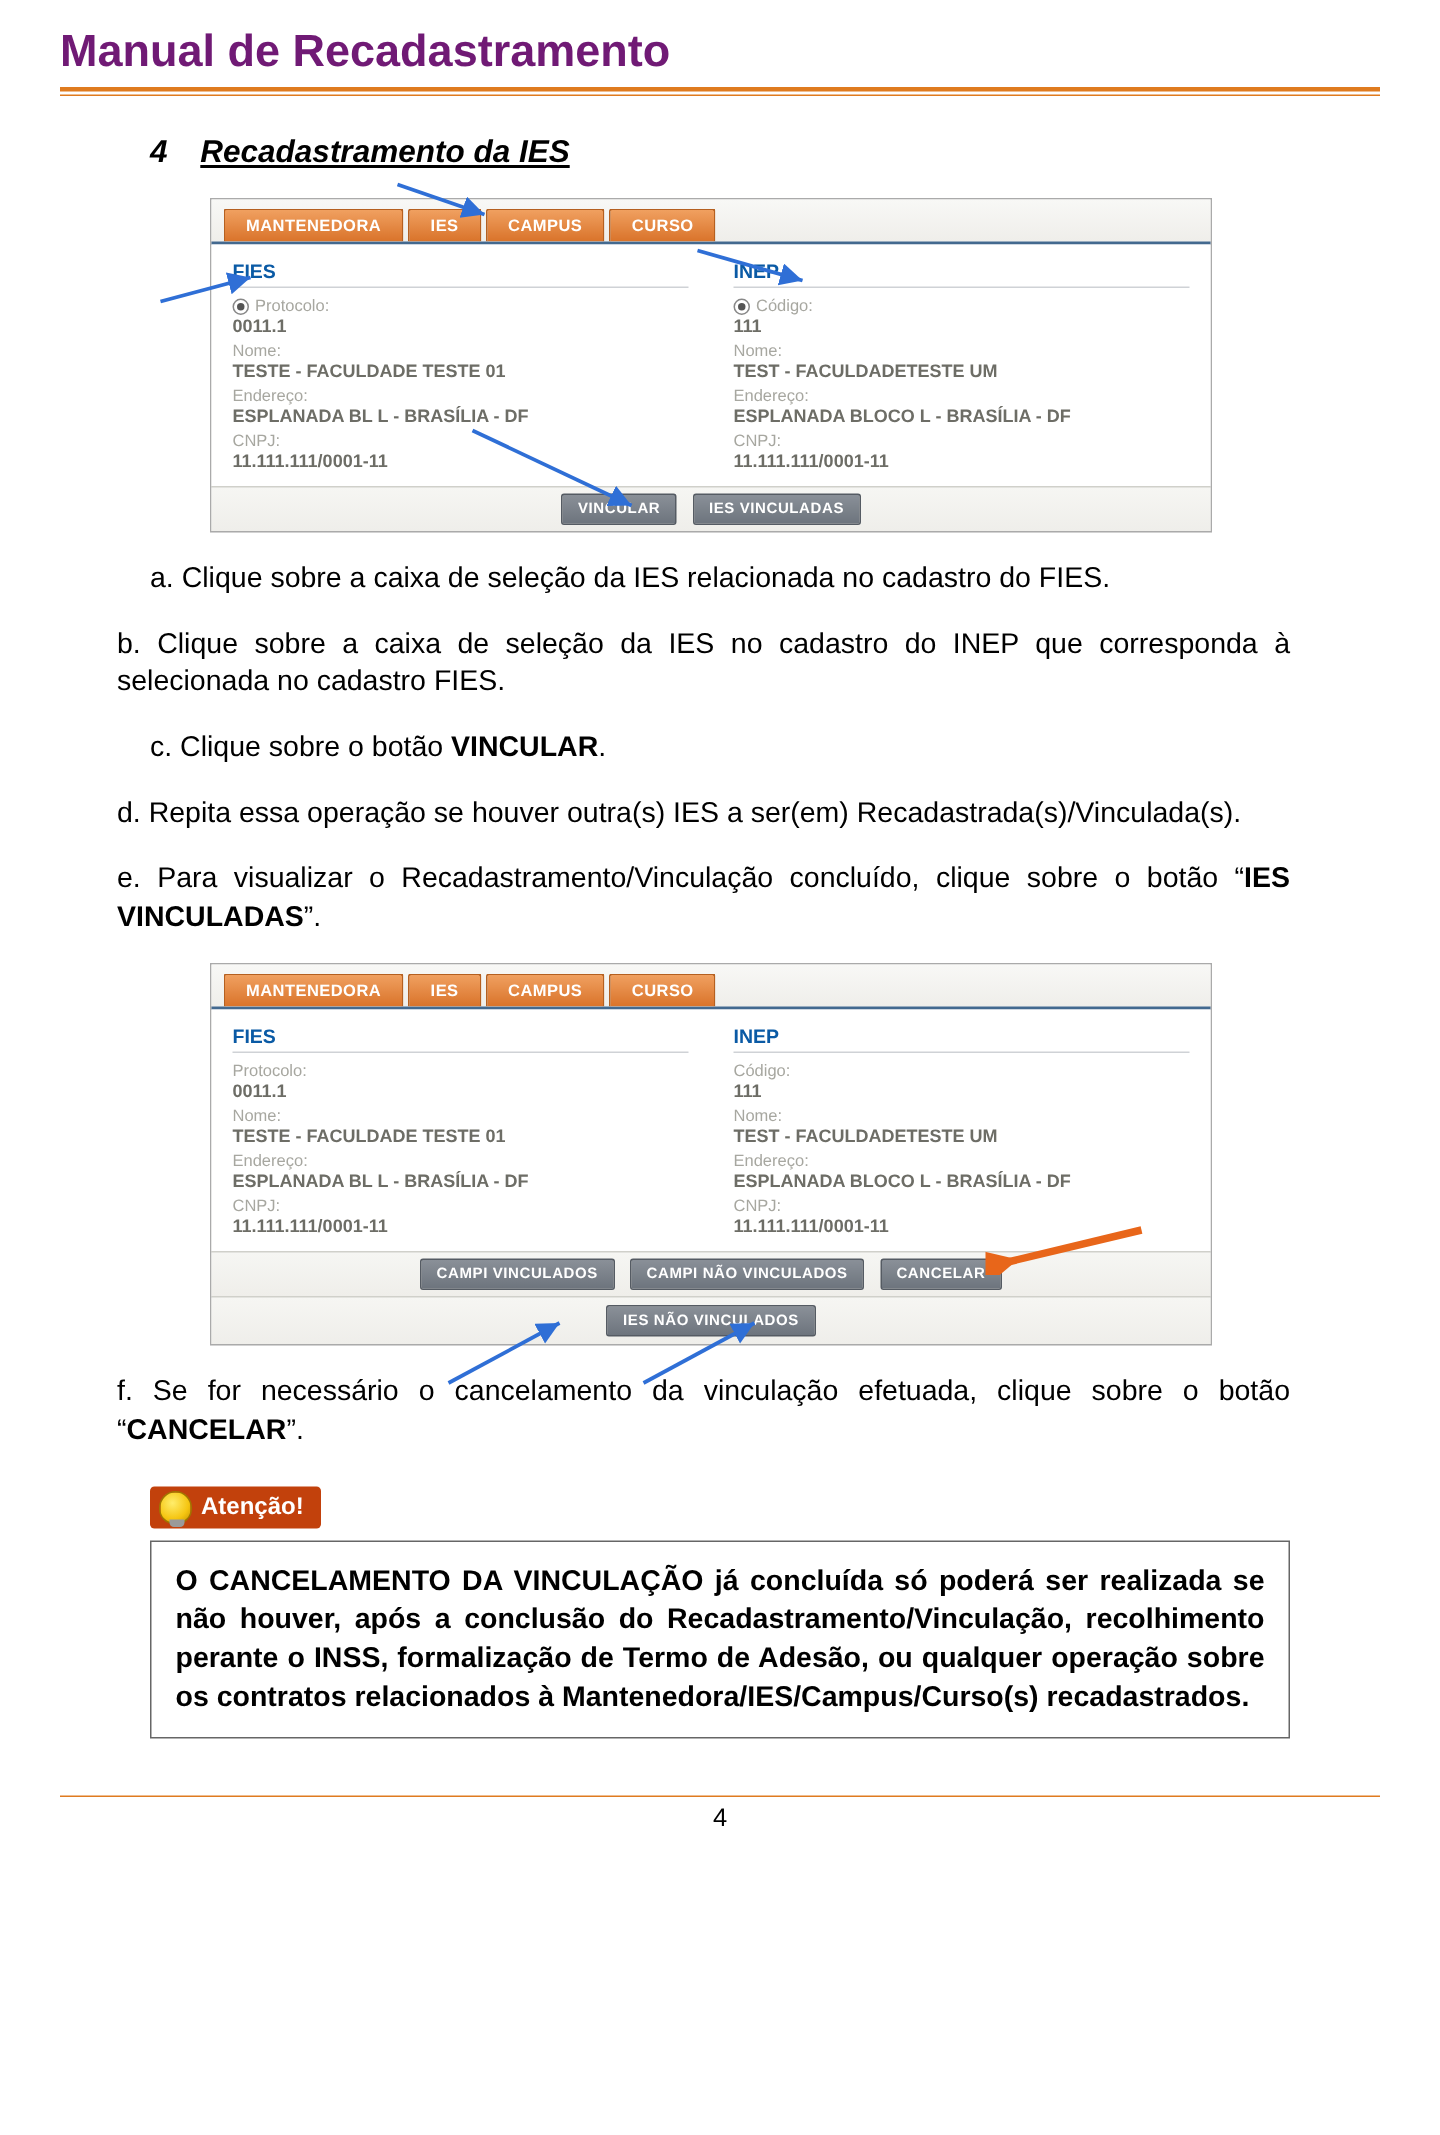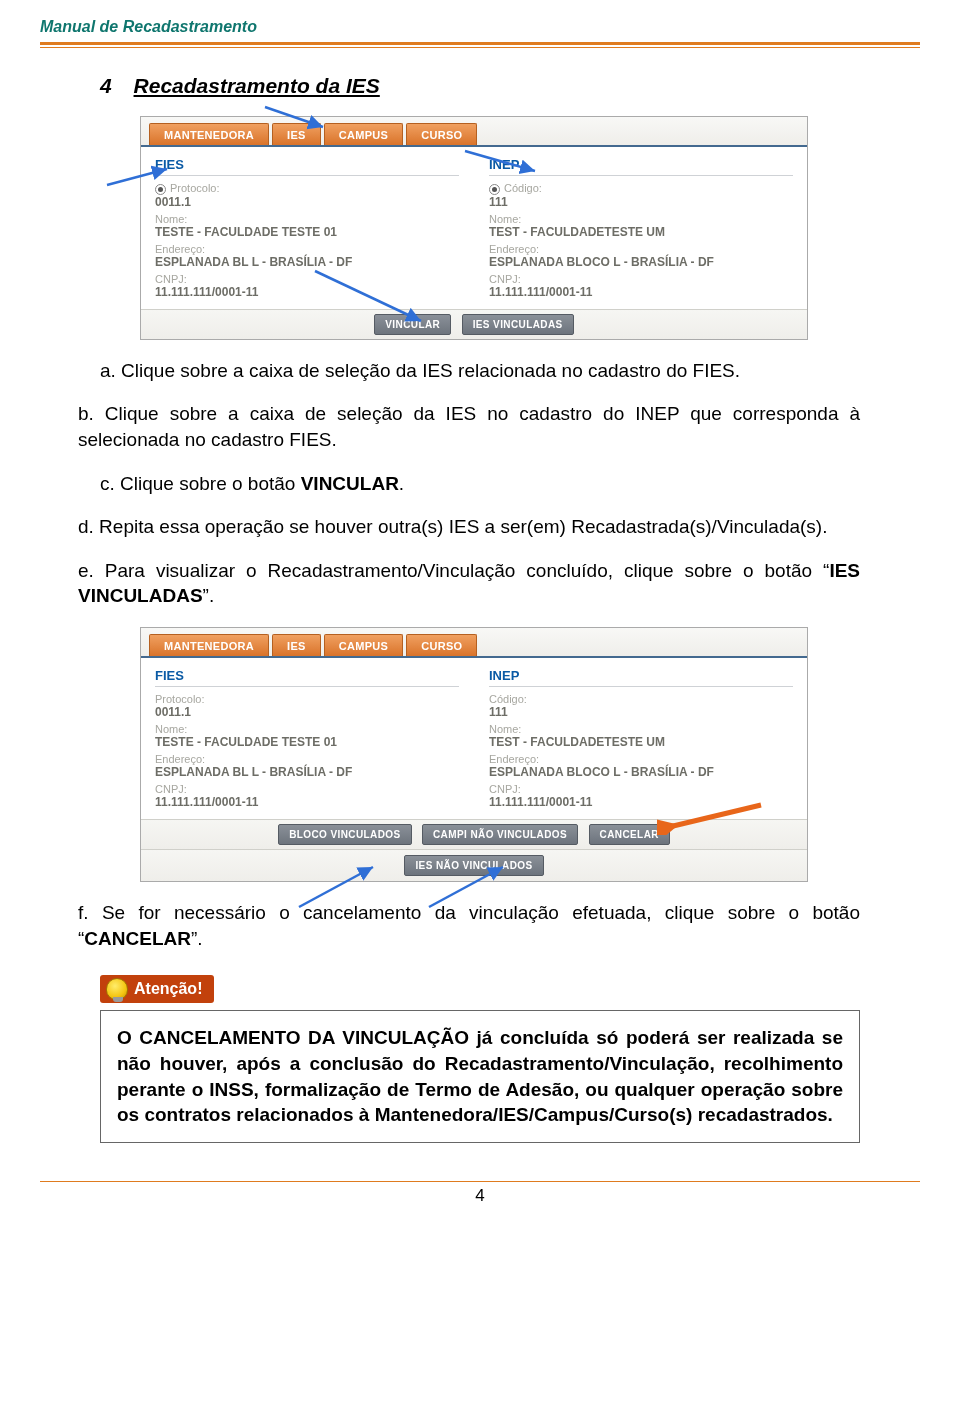--- a/index.html
+++ b/index.html
@@ -7,25 +7,24 @@
     margin: 0;
     background: #fff;
     font-family: Arial, Helvetica, sans-serif;
     color: #000;
     width: 960px;
   }
   .page {
     padding: 18px 40px 20px 40px;
   }
   h1 {
-    font-style: italic;
-    font-weight: bold;
-    font-size: 16px;
+    font-weight: bold;
+    font-size: 30px;
     margin: 0 0 6px 0;
-    color: #0f766e;
+    color: #701a75;
   }
   .hr-double {
     height: 6px;
     border-top: 3px solid #df7b1f;
     border-bottom: 1px solid #df7b1f;
     margin-bottom: 26px;
   }
   .hr-single {
     border-top: 1px solid #df7b1f;
     margin-top: 38px;
@@ -312,21 +311,21 @@
           <div class="field-label">Nome:</div>
           <div class="field-value">TEST - FACULDADETESTE UM</div>
           <div class="field-label">Endereço:</div>
           <div class="field-value">ESPLANADA BLOCO L - BRASÍLIA - DF</div>
           <div class="field-label">CNPJ:</div>
           <div class="field-value">11.111.111/0001-11</div>
         </div>
       </div>
     </div>
     <div class="btn-row">
-      <span class="btn">BLOCO VINCULADOS</span>
+      <span class="btn">CAMPI VINCULADOS</span>
       <span class="btn">CAMPI NÃO VINCULADOS</span>
       <span class="btn">CANCELAR</span>
     </div>
     <div class="btn-row2">
       <span class="btn">IES NÃO VINCULADOS</span>
     </div>
 
     <div class="arrow" style="left:150px; bottom:20px;">
       <svg width="90" height="50">
           <line x1="8" y1="46" x2="82" y2="6" stroke="#2f6fd6" stroke-width="2.5" marker-end="url(#ah1)"></line>

